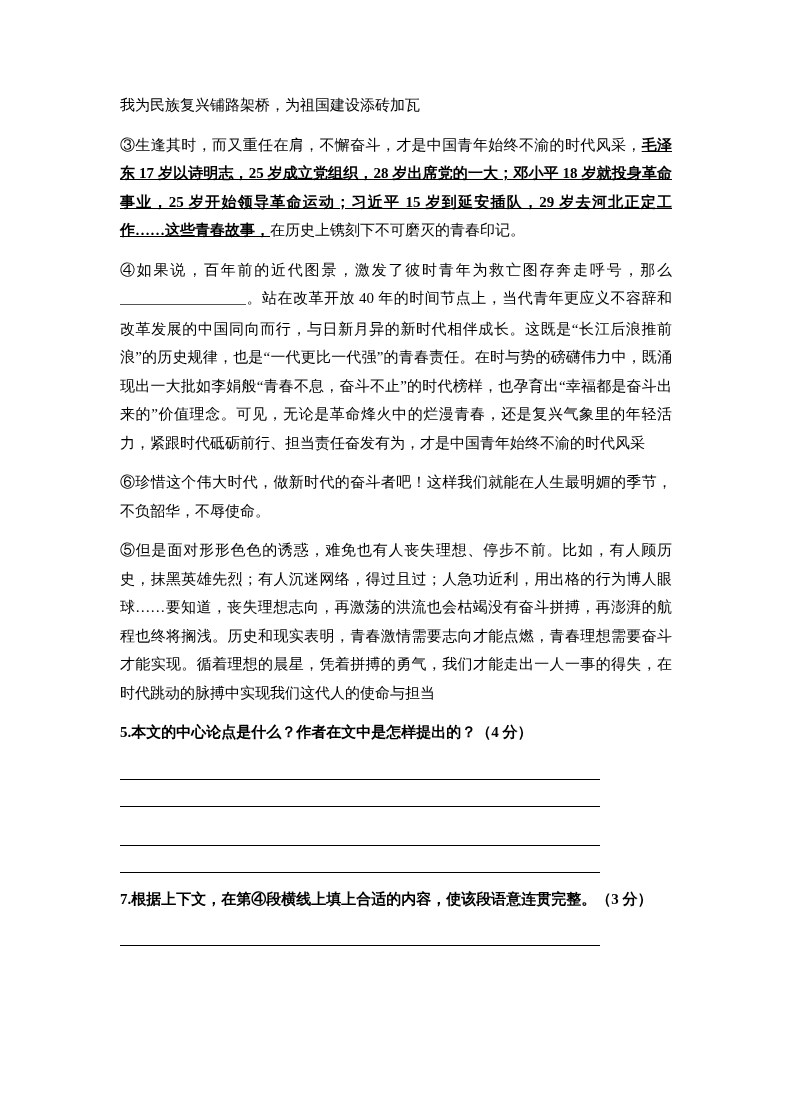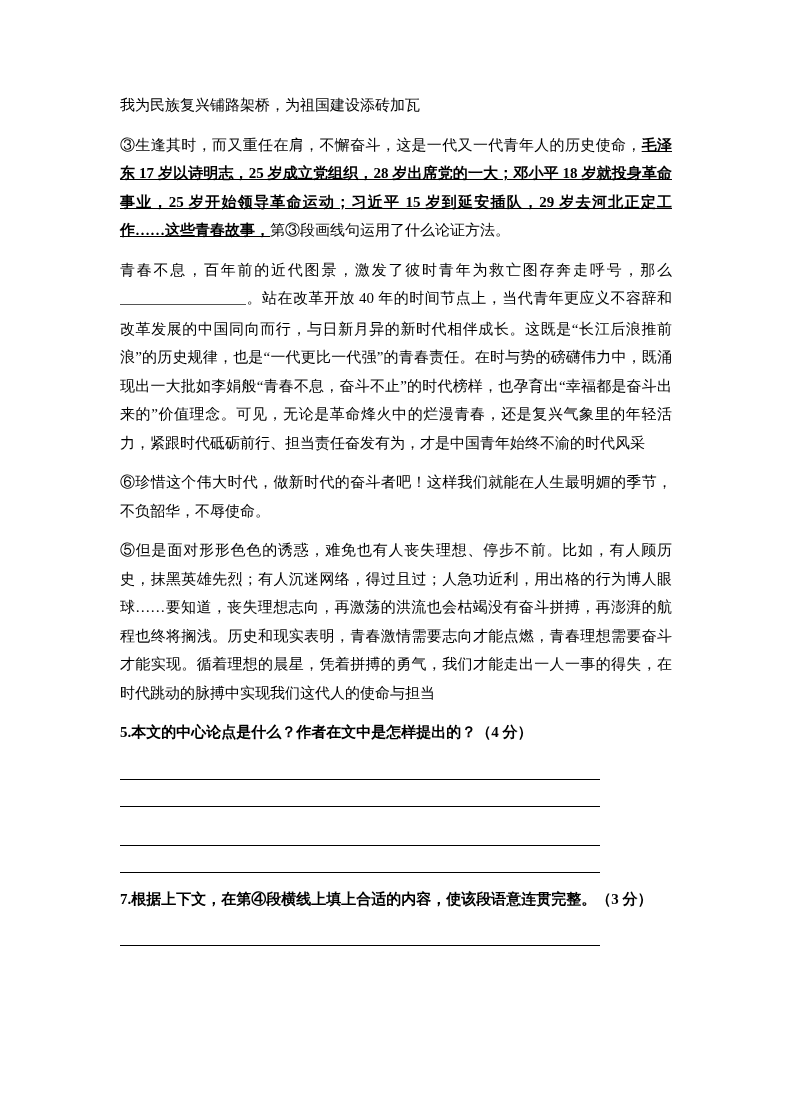--- a/index.html
+++ b/index.html
@@ -32,23 +32,23 @@
     border-bottom: 1px solid #000000;
   }
 </style>
 </head>
 <body>
 
 <div class="page">
 
   <p>我为民族复兴铺路架桥，为祖国建设添砖加瓦</p>
 
-  <p><span>③生逢其时，而又重任在肩，不懈奋斗，这是一代又一代青年人的历史使命，</span><span class="underlined">毛泽东 17 岁以诗明志，25 岁成立党组织，28 岁出席党的一大；邓小平 18 岁就投身革命事业，25 岁开始领导革命运动；习近平 15 岁到延安插队，29 岁去河北正定工作……这些青春故事，</span><span>第③段画线句运用了什么论证方法。</span></p>
+  <p><span>③生逢其时，而又重任在肩，不懈奋斗，才是中国青年始终不渝的时代风采，</span><span class="underlined">毛泽东 17 岁以诗明志，25 岁成立党组织，28 岁出席党的一大；邓小平 18 岁就投身革命事业，25 岁开始领导革命运动；习近平 15 岁到延安插队，29 岁去河北正定工作……这些青春故事，</span><span>在历史上镌刻下不可磨灭的青春印记。</span></p>
 
-  <p><span>青春不息，百年前的近代图景，激发了彼时青年为救亡图存奔走呼号，那么</span><span class="blank">______________</span><span>。站在改革开放 40 年的时间节点上，当代青年更应义不容辞和改革发展的中国同向而行，与日新月异的新时代相伴成长。这既是“长江后浪推前浪”的历史规律，也是“一代更比一代强”的青春责任。在时与势的磅礴伟力中，既涌现出一大批如李娟般“青春不息，奋斗不止”的时代榜样，也孕育出“幸福都是奋斗出来的”价值理念。可见，无论是革命烽火中的烂漫青春，还是复兴气象里的年轻活力，紧跟时代砥砺前行、担当责任奋发有为，才是中国青年始终不渝的时代风采</span></p>
+  <p><span>④如果说，百年前的近代图景，激发了彼时青年为救亡图存奔走呼号，那么</span><span class="blank">______________</span><span>。站在改革开放 40 年的时间节点上，当代青年更应义不容辞和改革发展的中国同向而行，与日新月异的新时代相伴成长。这既是“长江后浪推前浪”的历史规律，也是“一代更比一代强”的青春责任。在时与势的磅礴伟力中，既涌现出一大批如李娟般“青春不息，奋斗不止”的时代榜样，也孕育出“幸福都是奋斗出来的”价值理念。可见，无论是革命烽火中的烂漫青春，还是复兴气象里的年轻活力，紧跟时代砥砺前行、担当责任奋发有为，才是中国青年始终不渝的时代风采</span></p>
 
   <p>⑥珍惜这个伟大时代，做新时代的奋斗者吧！这样我们就能在人生最明媚的季节，不负韶华，不辱使命。</p>
 
   <p>⑤但是面对形形色色的诱惑，难免也有人丧失理想、停步不前。比如，有人顾历史，抹黑英雄先烈；有人沉迷网络，得过且过；人急功近利，用出格的行为博人眼球……要知道，丧失理想志向，再激荡的洪流也会枯竭没有奋斗拼搏，再澎湃的航程也终将搁浅。历史和现实表明，青春激情需要志向才能点燃，青春理想需要奋斗才能实现。循着理想的晨星，凭着拼搏的勇气，我们才能走出一人一事的得失，在时代跳动的脉搏中实现我们这代人的使命与担当</p>
 
 
   <p class="question">5.本文的中心论点是什么？作者在文中是怎样提出的？（4 分）</p>
   <div class="answers">
       <div class="answer-line"></div>
       <div class="answer-line"></div>

